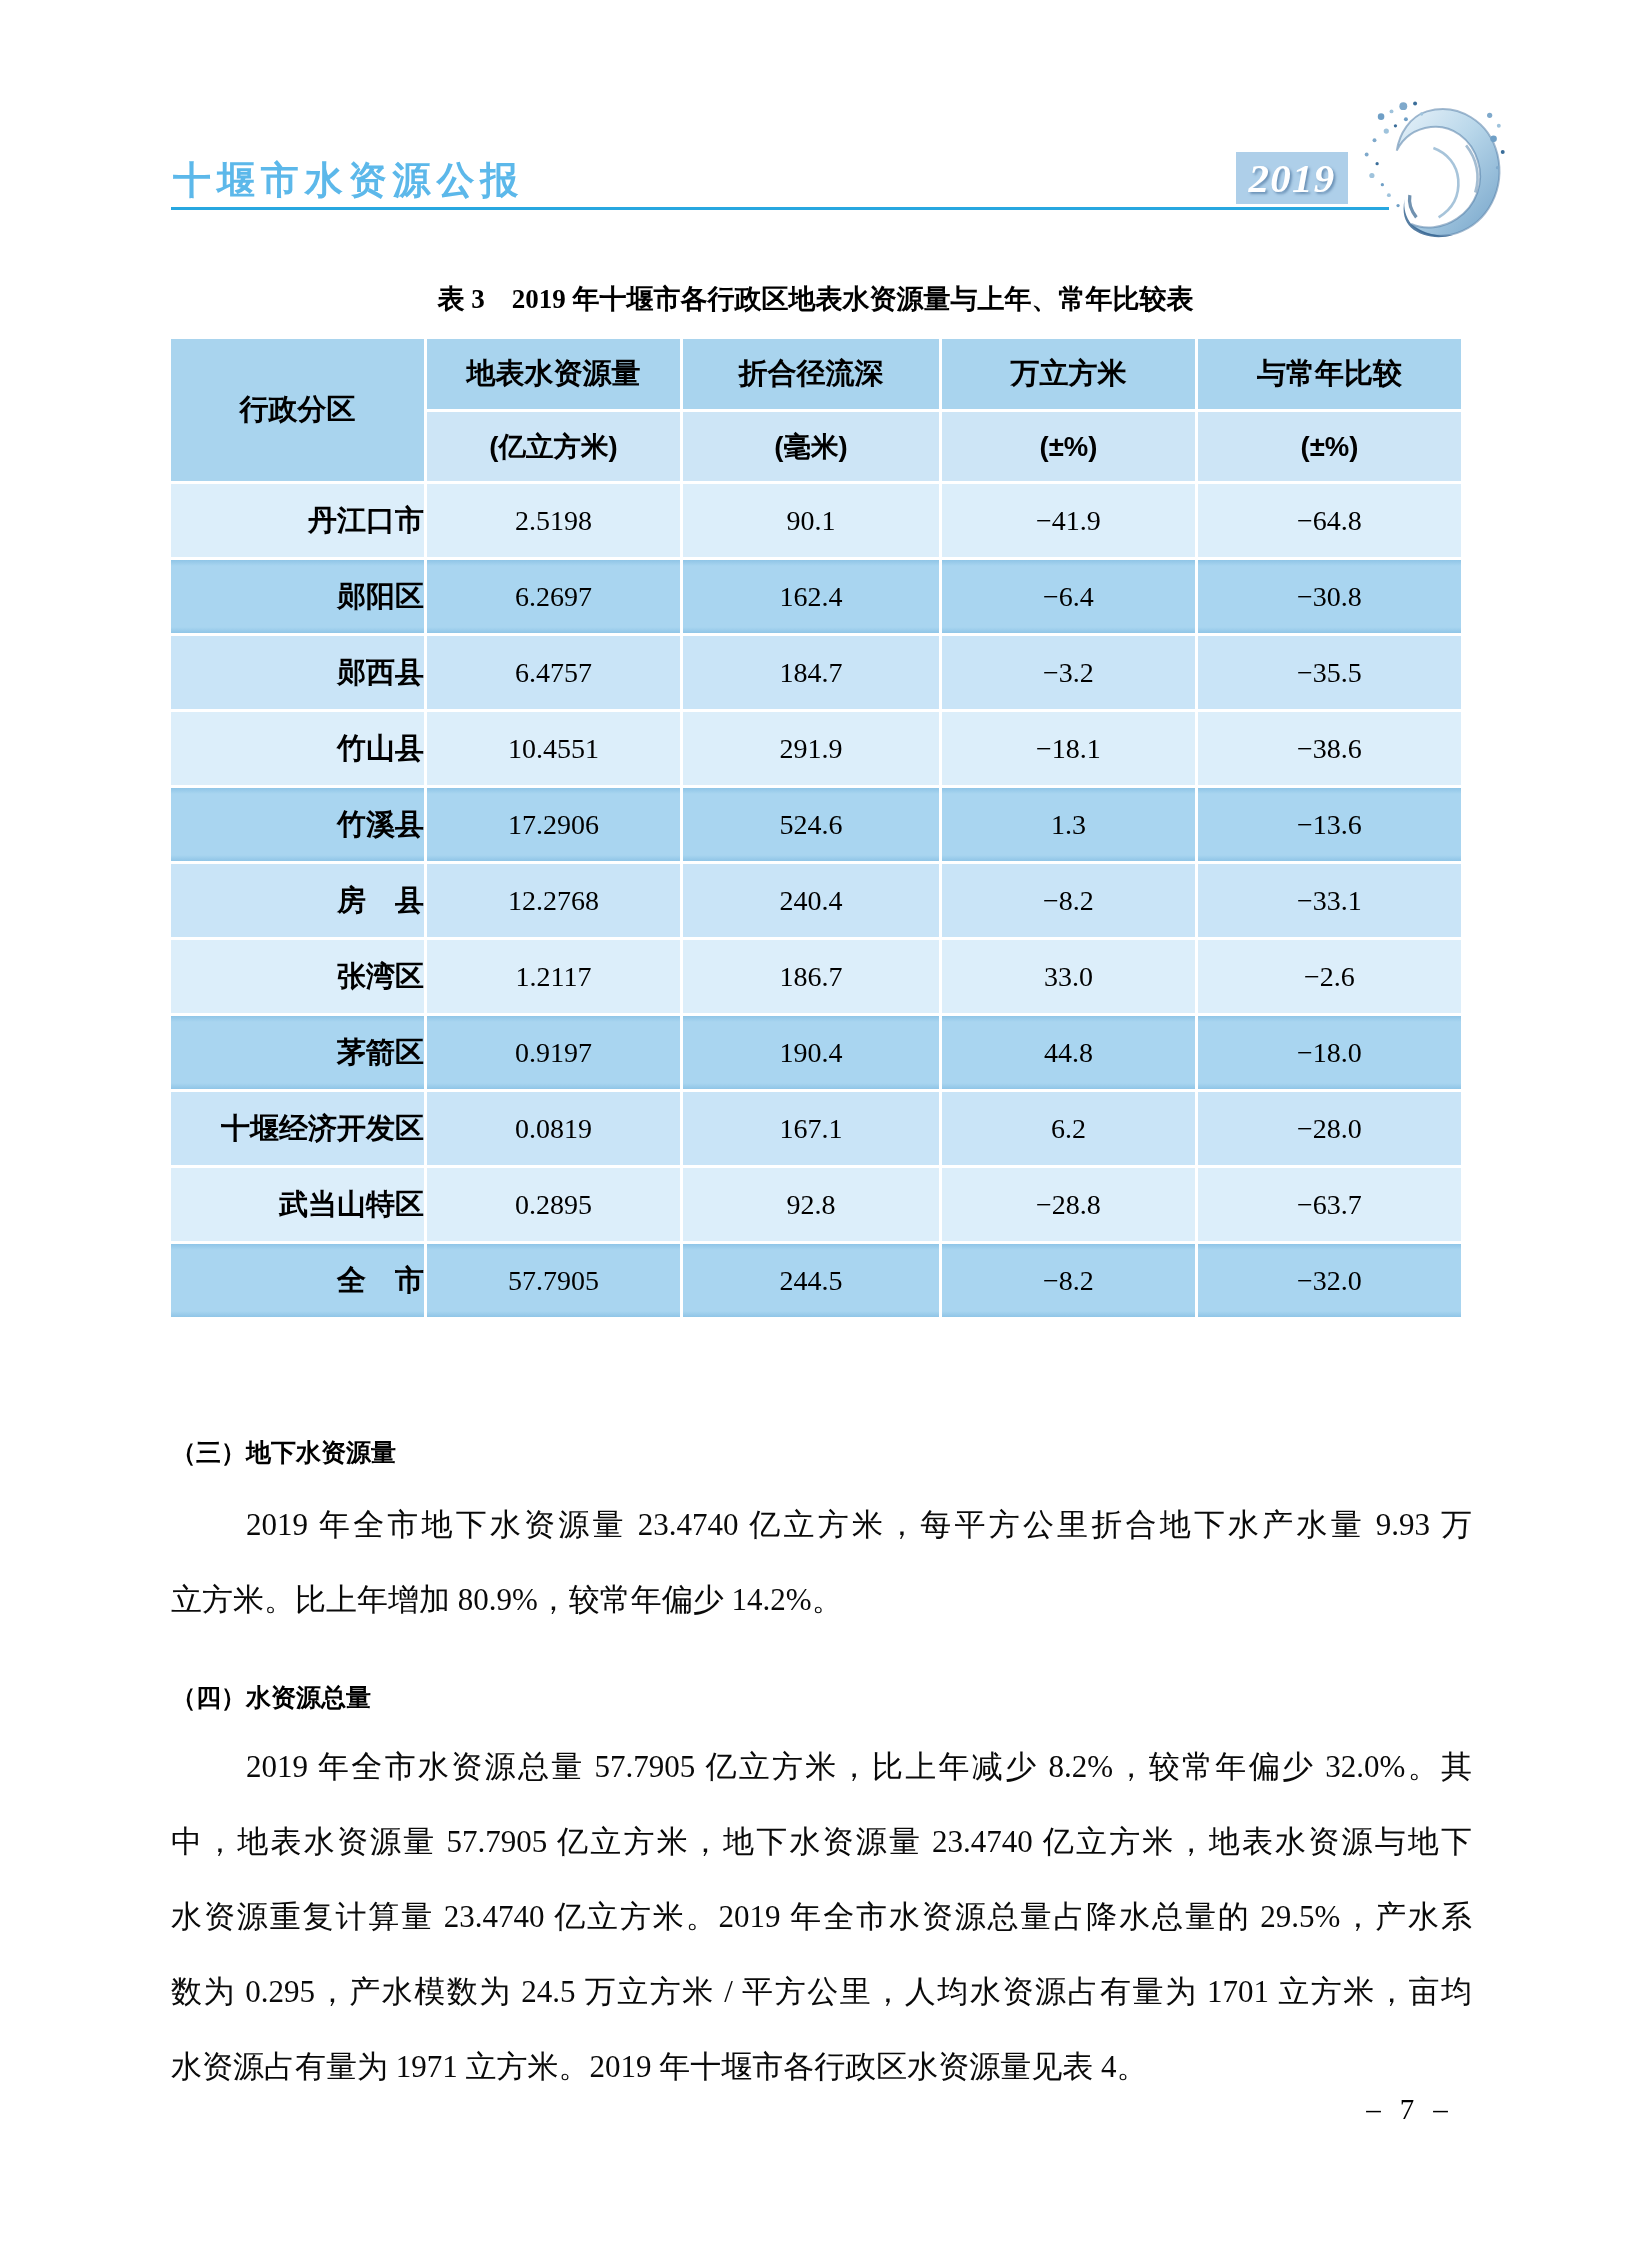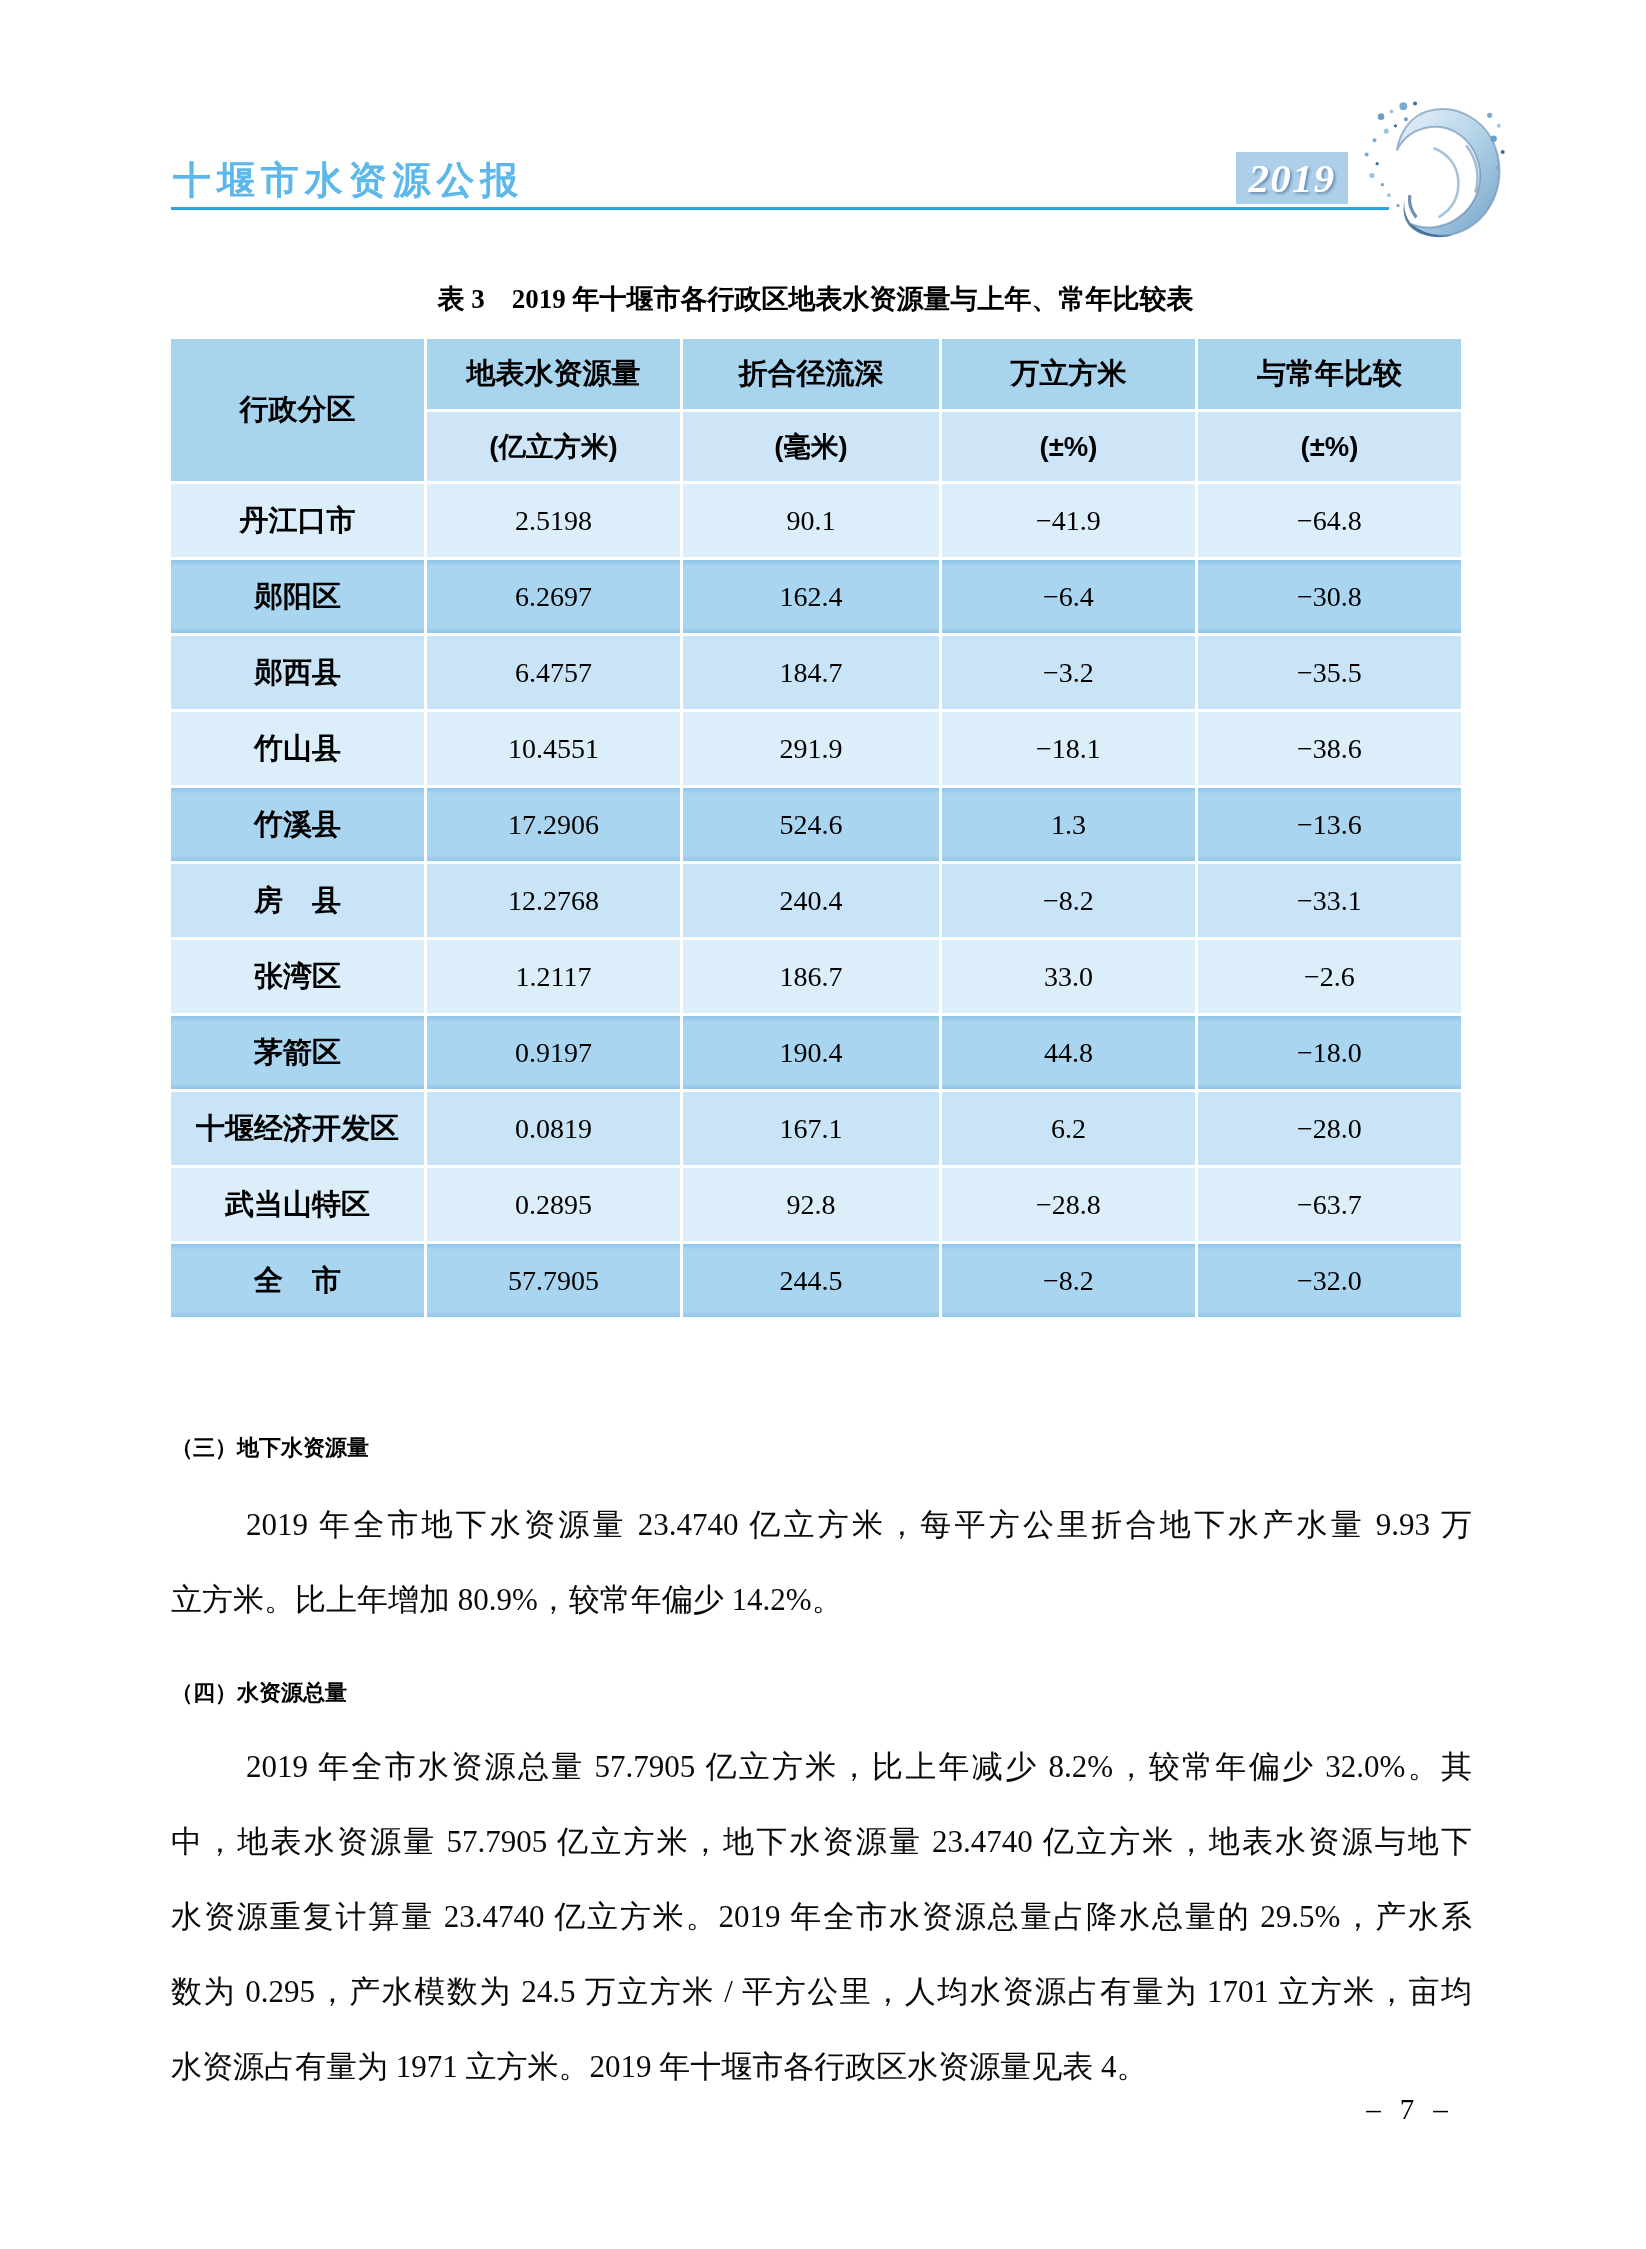--- a/index.html
+++ b/index.html
@@ -34,28 +34,28 @@
     border-collapse:separate;border-spacing:3.9px;table-layout:fixed;
   }
   .t3 th,.t3 td{text-align:center;vertical-align:middle;padding:0;overflow:hidden;}
   .t3 thead th{
     background:#a9d4ee;height:70px;
     font-family:"Liberation Sans","DejaVu Sans",sans-serif;font-weight:700;font-size:29px;color:#000;
   }
   .t3 thead tr.units th{background:#cde5f6;height:69px;font-size:27.5px;}
   .t3 thead th.corner{background:#a9d4ee;}
   .t3 tbody td{height:73px;font-family:"Liberation Serif","DejaVu Serif",serif;font-size:28px;color:#000;}
-  .t3 tbody td.region{font-family:"Liberation Sans","DejaVu Sans",sans-serif;font-weight:700;font-size:29px;}
+  .t3 tbody td.region{font-family:"Liberation Sans","DejaVu Sans",sans-serif;font-weight:700;font-size:29px;text-align:right;}
   .t3 tr.light td{background:#dceefa;}
   .t3 tr.mid td{background:#c9e4f7;}
   .t3 tr.dark td{background:linear-gradient(180deg,#8fc5e7 0px,#a9d5f0 5.9px,#a9d5f0 calc(100% - 5.9px),#8fc5e7 100%);}
   
   .sec-heading{
     position:absolute;left:171px;
-    font-family:"Liberation Sans","DejaVu Sans",sans-serif;font-weight:700;font-size:22px;color:#000;
+    font-family:"Liberation Sans","DejaVu Sans",sans-serif;font-weight:700;font-size:25px;color:#000;
     white-space:nowrap;
   }
   .para{position:absolute;left:171px;width:1301px;font-size:31px;line-height:75px;color:#0a0a0a;}
   .bodyline{text-align:justify;text-align-last:justify;}
   .bodyline.lastline{text-align-last:left;}
   .bodyline.firstline{text-indent:75px;}
   #sec0-heading{top:1415px;}
   #para0{top:1487px;}
   #sec1-heading{top:1660px;}
   #para1{top:1729px;}

